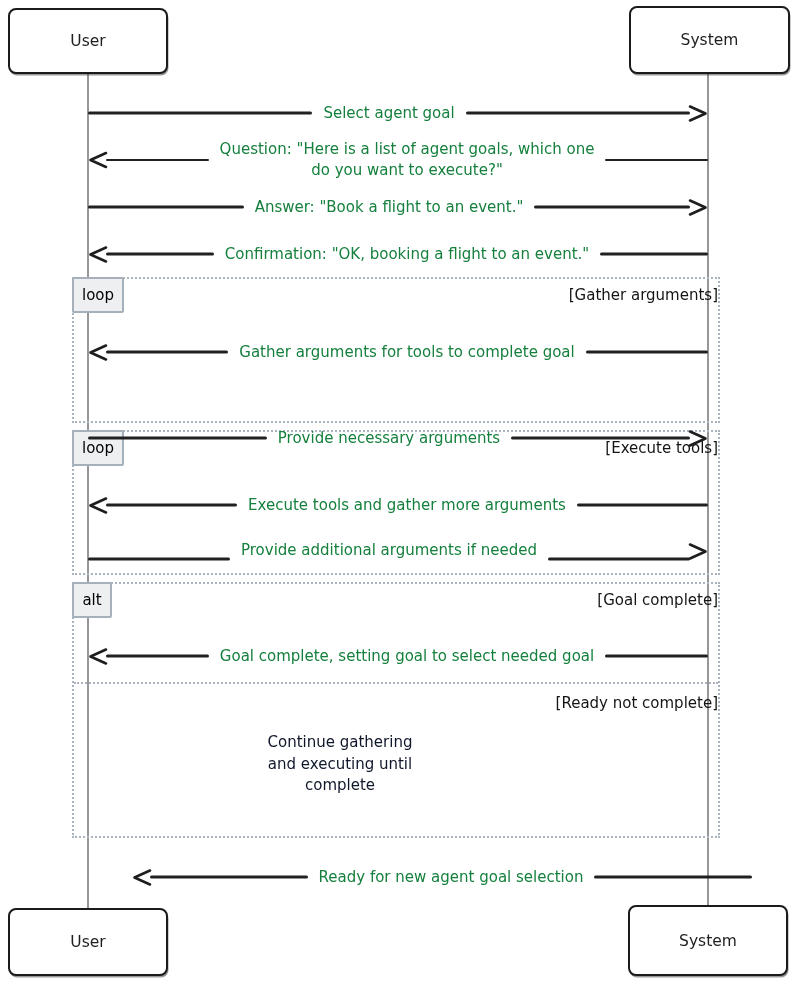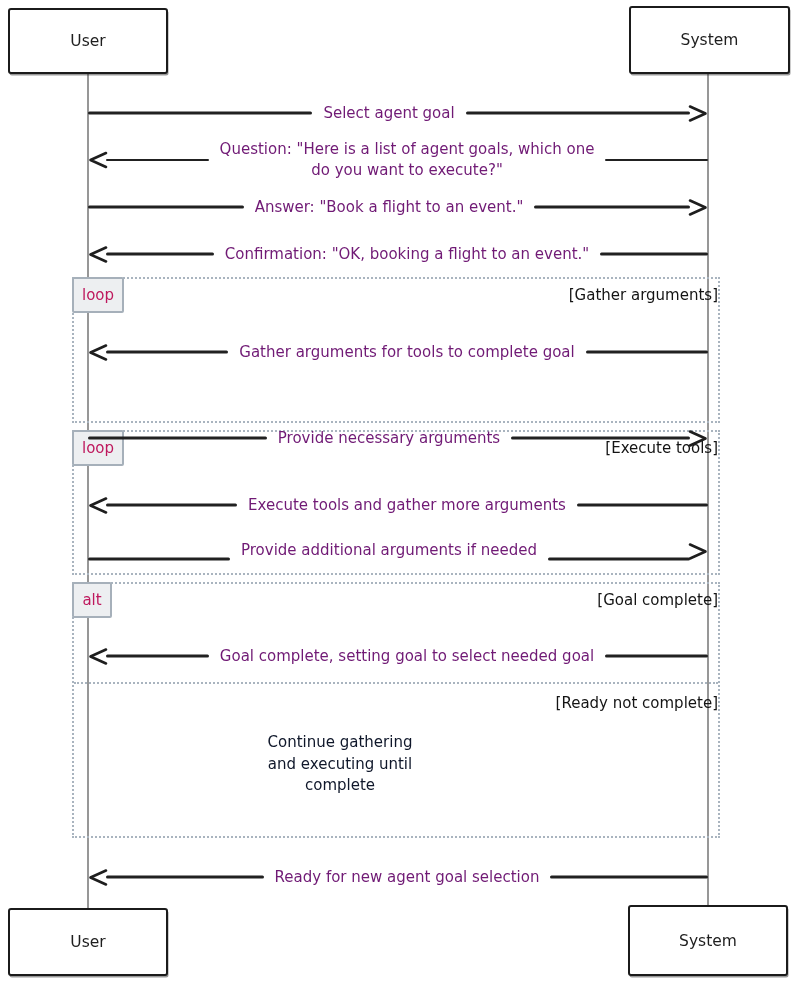--- a/index.html
+++ b/index.html
@@ -11,21 +11,21 @@
     width:793px; height:982px;
     background:#ffffff;
     overflow:hidden;
   }
 
   
   .actor {
     position:absolute;
     background:#ffffff;
     border:2.5px solid #1b1b1b;
-    border-radius:3px;
+    border-radius:8px;
     display:flex; align-items:center; justify-content:center;
     font-size:15.5px;
     box-shadow:1px 2px 0 -0.5px rgba(27,27,27,0.45);
     z-index:5;
   }
   .actor-user-top    { left:8px;   top:8px;   width:160px; height:66px; }
   .actor-system-top  { left:629px; top:6px;   width:161px; height:68px; }
   .actor-user-bot    { left:8px;   top:908px; width:160px; height:68px; }
   .actor-system-bot  { left:628px; top:905px; width:160px; height:71px; }
 
@@ -50,21 +50,21 @@
   .frag-loop2 { top:430px; height:145px; }
   .frag-alt   { top:582px; height:256px; }
 
   .frag-label {
     position:absolute; left:-2px; top:-2px;
     min-width:40px; height:30px; padding:16px 8px;
     background:#edeff1;
     border:2px solid #a6b0ba;
     border-radius:2px;
     display:flex; align-items:center; justify-content:center;
-    font-size:15px; color:#be185d;
+    font-size:15px; color:#000000;
     z-index:3;
   }
   .frag-guard {
     position:absolute; left:0; width:100%;
     text-align:right; font-size:15px; color:#141414;
     z-index:2;
   }
   .guard-top { top:7px; }
   .alt-divider {
     position:absolute; left:0; width:100%;
@@ -79,38 +79,38 @@
     left:88px; width:620px;
     display:flex; align-items:center;
     transform:translateY(-50%);
     z-index:4;
   }
   .msg-line { flex:1; height:2.6px; background:#212121; border-radius:2px; min-width:10px; }
   .msg-label {
     padding:0 11px;
     font-size:15px; line-height:21px;
     white-space:nowrap;
-    text-align:center; color:#701a75;
+    text-align:center; color:#15803d;
     background:transparent;
   }
   .msg-label.multiline { white-space:pre-line; }
   .arrowhead { flex:0 0 auto; display:block; }
   .arrow-right .arrowhead { margin-left:-3px; }
   .arrow-left  .arrowhead { margin-right:-3px; }
 
   .m0 { top:113px; }
   .m1 { top:160px; }
   .m2 { top:207px; }
   .m3 { top:254px; }
   .m4 { top:352px; }
   .m5 { top:397px;margin-top:41px; }
   .m6 { top:505px; }
   .m7 { top:550px;align-items:flex-end; }
   .m8 { top:656px; }
-  .m9 { top:877px; }
+  .m9 { top:877px;margin-left:44px; }
 
   
   .flow-note {
     position:absolute;
     left:88px; width:504px; top:732px;
     text-align:center;
     font-size:15px; line-height:21.5px;
     white-space:pre-line;
     color:#0f172a;
     z-index:2;

